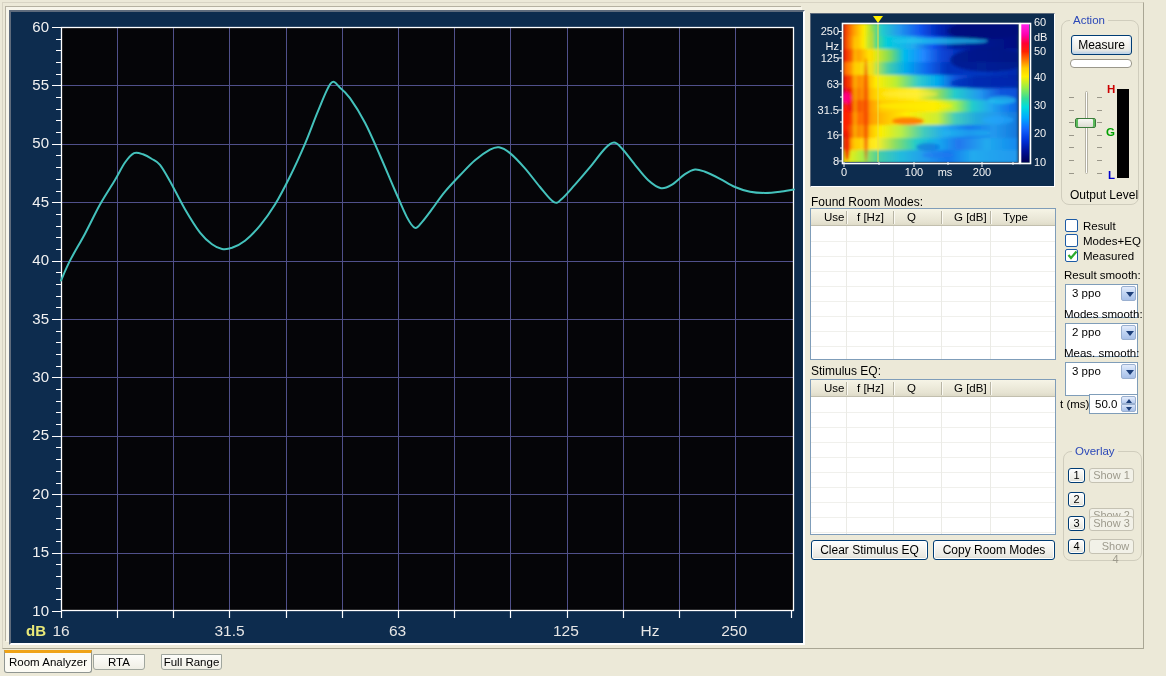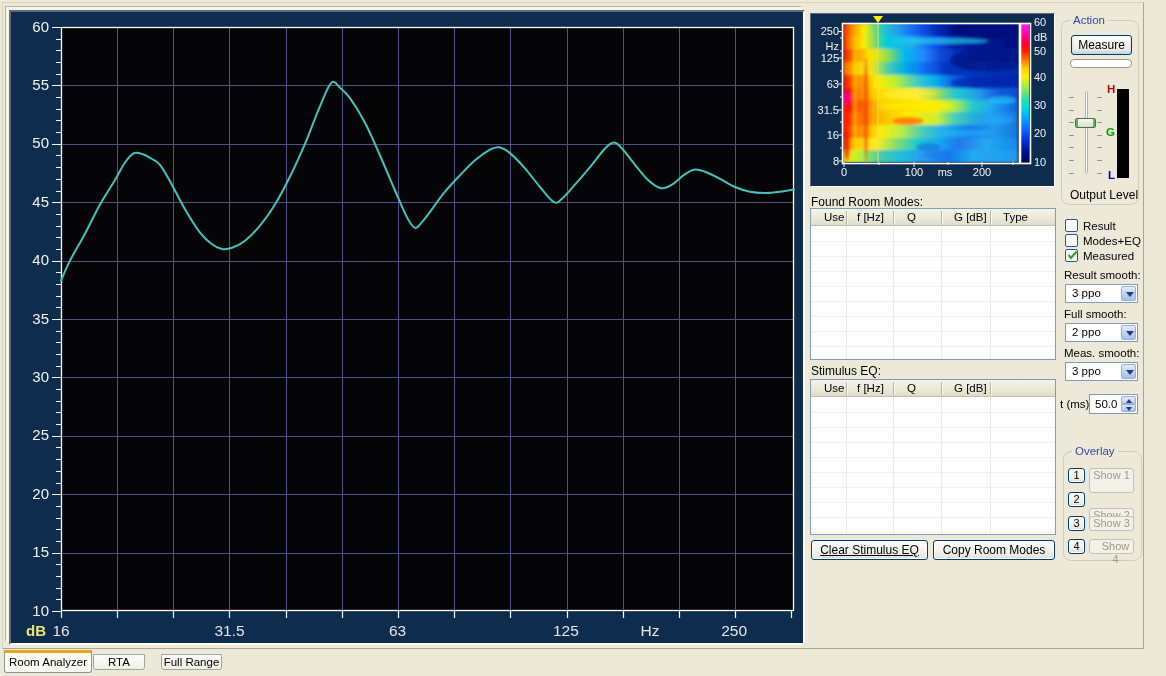--- a/index.html
+++ b/index.html
@@ -23,21 +23,21 @@
 .list { position:absolute; border:1px solid #7f9db9; background:#fff; }
 .lhead { position:absolute; left:0; top:0; right:0; height:17px;
    background:linear-gradient(#f6f4e6,#e6e3d2 80%,#dedbc8);
    border-bottom:1px solid #c2bfae; }
 .lhead span { position:absolute; top:2px; font-size:11.5px; }
 .colsep { position:absolute; top:2px; width:1px; height:13px; background:#b8b5a4;
    box-shadow:1px 0 0 #fbfaf3; }
 .vline { position:absolute; top:17px; bottom:0; width:1px; background:#ebebe6; }
 .hline { position:absolute; left:0; right:0; height:1px; background:#f0f0ec; }
 .cb { position:absolute; width:13px; height:13px; background:#fff; border:1px solid #1d5ba5; border-radius:2px; }
-.combo { position:absolute; width:73px; height:19px; background:#fff; border:1px solid #7f9db9; }
+.combo { position:absolute; width:73px; height:34px; background:#fff; border:1px solid #7f9db9; }
 .combo span { position:absolute; left:6px; top:2px; font-size:11.5px; }
 .cbtn { position:absolute; right:1px; top:1px; width:15px; height:15px; border-radius:2px;
    background:linear-gradient(#e4ecfb,#c0d4f2 50%,#a8c0e8); border:1px solid #9ab0d0; }
 .arrow { position:absolute; left:3.5px; top:5px; width:0; height:0;
    border:4px solid transparent; border-top:5px solid #1d3f7a; border-bottom:none; }
 .tick { position:absolute; width:5px; height:1px; background:#9a978a; }
 </style></head>
 <body>
 <div id="page" class="abs"></div>
 <div id="chartwrap" class="abs"><svg width="792" height="631" viewBox="0 0 792 631" font-family="Liberation Sans, sans-serif">
@@ -366,21 +366,21 @@
   </svg>
 <div class="lbl" style="left:1083px; top:250px;">Measured</div>
 
 <div class="lbl" style="left:1064px; top:269px;">Result smooth:</div>
 <div class="combo" style="left:1065px; top:284px;">
     <span>3 ppo</span>
     <div class="cbtn">
       <div class="arrow"></div>
     </div>
   </div>
-<div class="lbl" style="left:1064px; top:308px;">Full smooth:</div>
+<div class="lbl" style="left:1064px; top:308px;">Modes smooth:</div>
 <div class="combo" style="left:1065px; top:323px;">
     <span>2 ppo</span>
     <div class="cbtn">
       <div class="arrow"></div>
     </div>
   </div>
 <div class="lbl" style="left:1064px; top:347px;">Meas. smooth:</div>
 <div class="combo" style="left:1065px; top:362px;">
     <span>3 ppo</span>
     <div class="cbtn">
@@ -396,29 +396,29 @@
     </div>
   <div style="position:absolute; right:1px; top:9px; width:15px; height:8px; background:linear-gradient(#d8e4f8,#a8c0e8); border:1px solid #9ab0d0; border-radius:0 0 2px 2px;">
     <div style="position:absolute;left:4px;top:2px;width:0;height:0;border:3px solid transparent;border-top:4px solid #1d3f7a;border-bottom:none;"></div>
     </div>
 </div>
 
 <div class="abs gbox" style="left:1063px; top:451px; width:79px; height:110px;">
   <span class="title">Overlay</span>
 </div>
 <div class="xpbtn" style="left:1068px; top:468px; width:17px; height:15px; line-height:13px; font-size:11px;">1</div>
-<div class="dbtn" style="left:1089px; top:468px; width:45px; height:25px; line-height:13px; font-size:11px;">Show 1</div>
+<div class="dbtn" style="left:1089px; top:468px; width:45px; height:15px; line-height:13px; font-size:11px;">Show 1</div>
 <div class="xpbtn" style="left:1068px; top:492px; width:17px; height:15px; line-height:13px; font-size:11px;">2</div>
 <div class="dbtn" style="left:1089px; top:492px; width:45px; height:15px; line-height:13px; font-size:11px;margin-top:16px;">Show 2</div>
 <div class="xpbtn" style="left:1068px; top:516px; width:17px; height:15px; line-height:13px; font-size:11px;">3</div>
 <div class="dbtn" style="left:1089px; top:516px; width:45px; height:15px; line-height:13px; font-size:11px;">Show 3</div>
 <div class="xpbtn" style="left:1068px; top:539px; width:17px; height:15px; line-height:13px; font-size:11px;">4</div>
 <div class="dbtn" style="left:1089px; top:539px; width:45px; height:15px; line-height:13px; font-size:11px;padding-left:8px;">Show 4</div>
 
-<div class="xpbtn" style="left:811px; top:540px; width:117px; height:20px; line-height:18px; font-size:12px;text-decoration:underline;">Clear Stimulus EQ</div>
+<div class="xpbtn" style="left:811px; top:540px; width:117px; height:20px; line-height:18px; font-size:12px;">Clear Stimulus EQ</div>
 <div class="xpbtn" style="left:933px; top:540px; width:122px; height:20px; line-height:18px; font-size:12px;">Copy Room Modes</div>
 
 <div class="abs" style="left:4px; top:650px; width:88px; height:23px; background:#fcfbf4; border:1px solid #909692; border-bottom:1px solid #909692; border-radius:0 0 3px 3px; border-top:3px solid #efa316; z-index:3;">
   <div style="text-align:center; padding-top:3px; font-size:11.5px;">Room Analyzer</div>
 </div>
 <div class="abs" style="left:93px; top:654px; width:52px; height:16px; background:linear-gradient(#fdfdfa,#f0efe6); border:1px solid #a0a69e; border-radius:0 0 3px 3px;">
   <div style="text-align:center; padding-top:1px; font-size:11.5px;">RTA</div>
 </div>
 <div class="abs" style="left:161px; top:654px; width:61px; height:16px; background:linear-gradient(#fdfdfa,#f0efe6); border:1px solid #a0a69e; border-radius:0 0 3px 3px;">
   <div style="text-align:center; padding-top:1px; font-size:11.5px;">Full Range</div>

